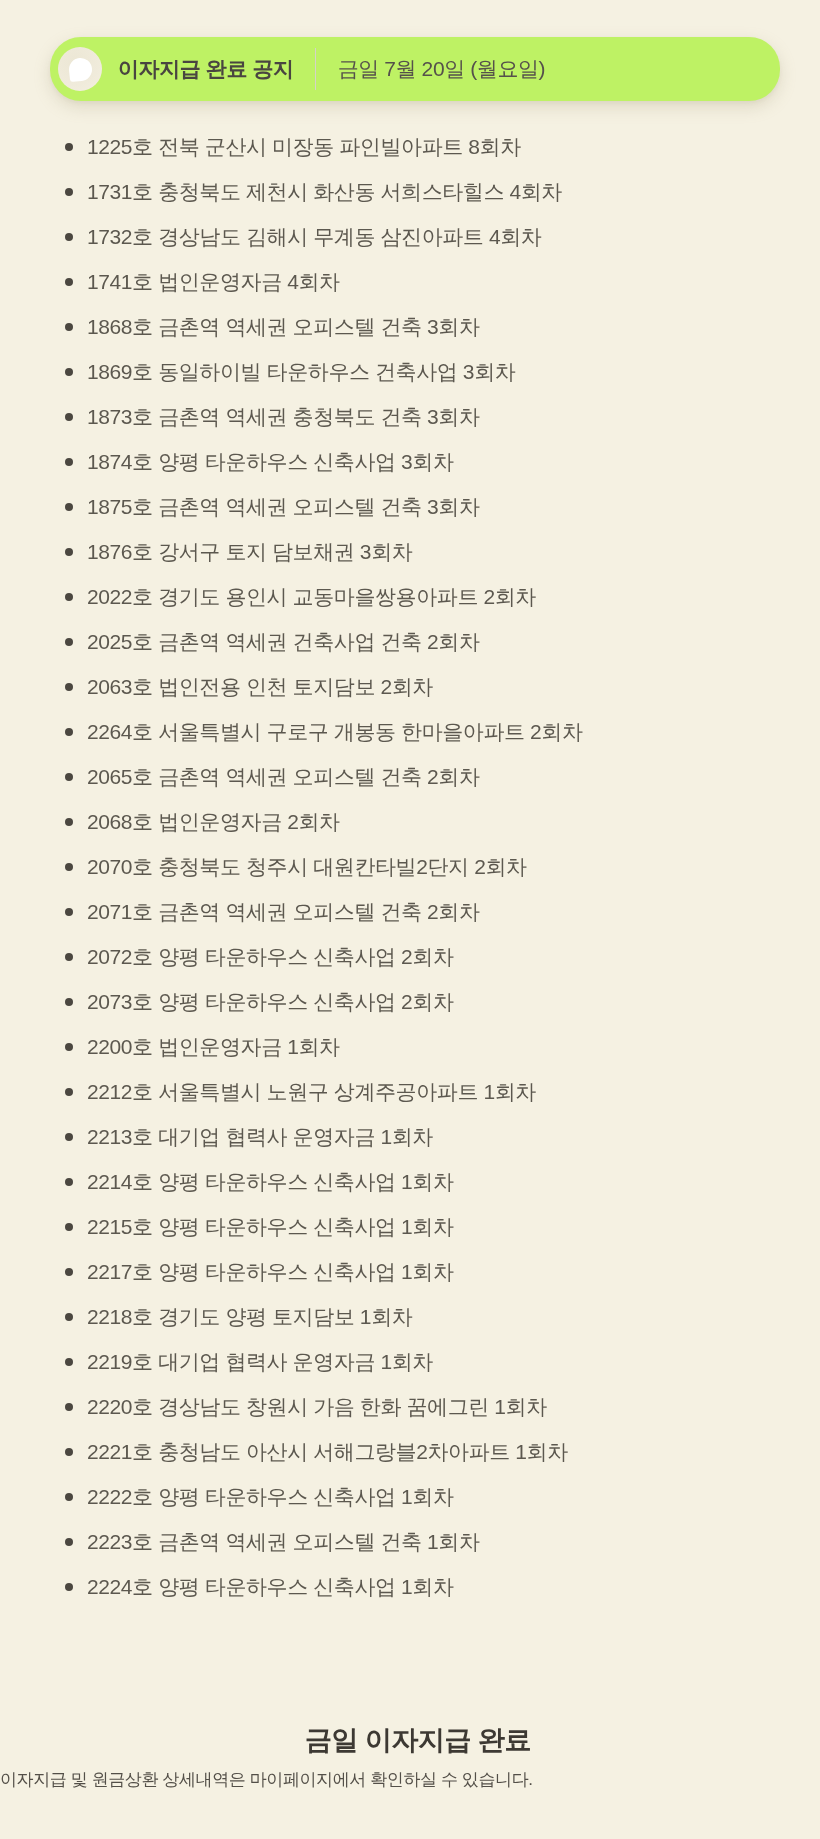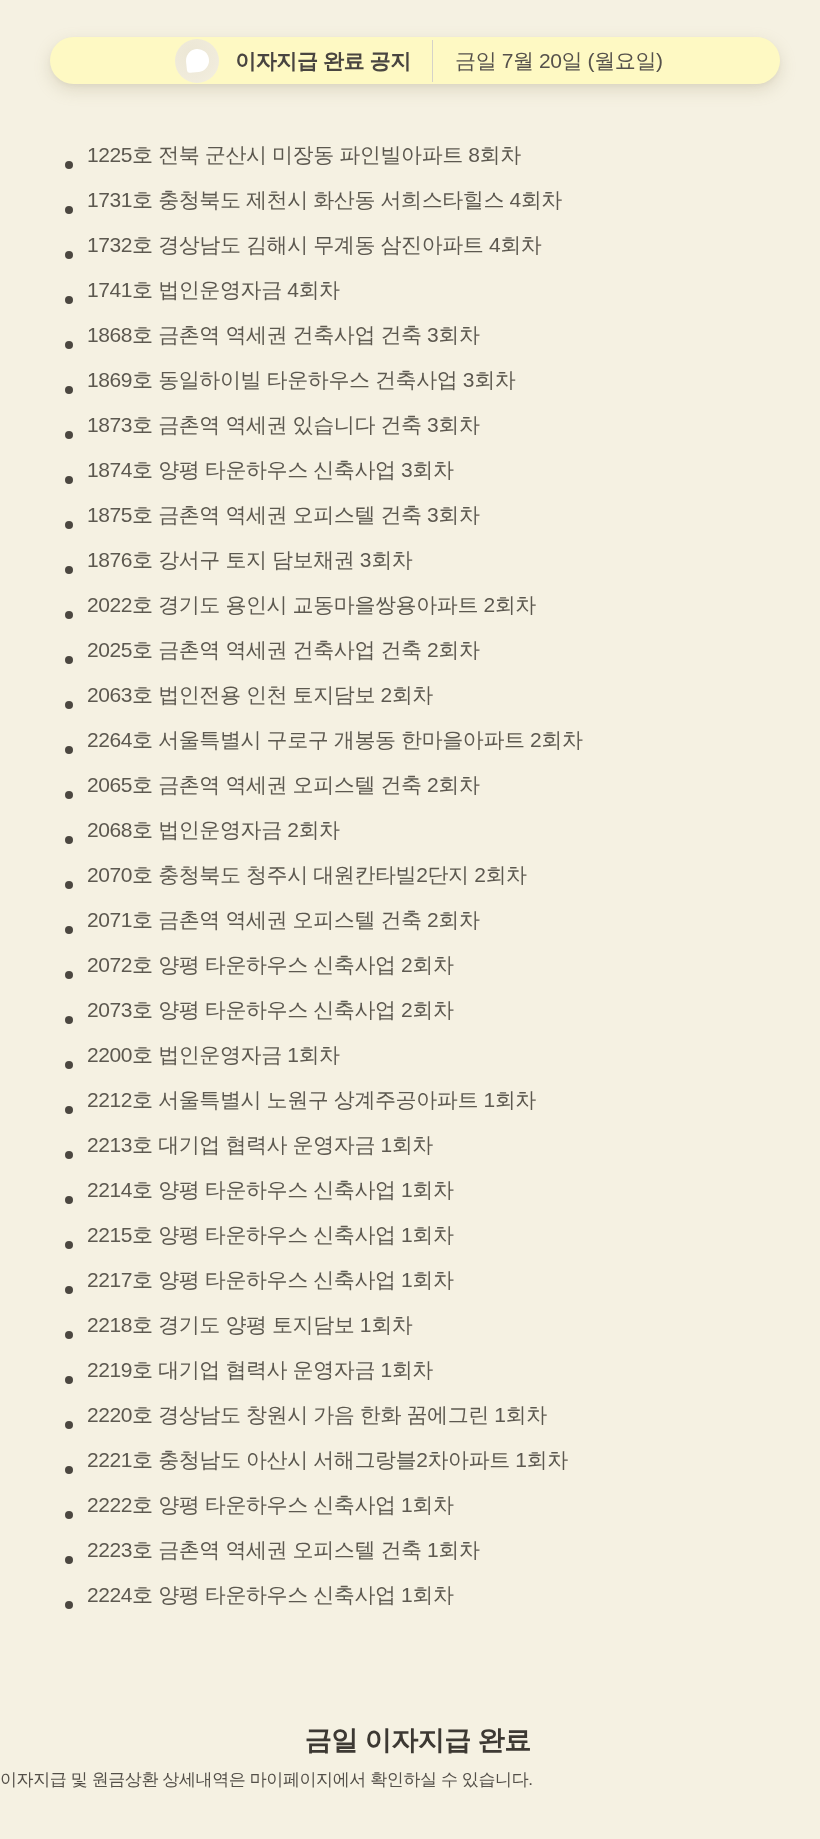--- a/index.html
+++ b/index.html
@@ -11,29 +11,28 @@
     font-family: "Liberation Sans", sans-serif;
     overflow: hidden;
   }
 
   
   .header-pill {
     position: absolute;
     left: 50px;
     top: 37px;
     width: 730px;
-    height: 47px;
-    background: #fef9c3;
+    height: 64px;
+    background: #bef264;
     border-radius: 31px;
     display: flex;
     align-items: center;
     box-shadow: 0 6px 16px rgba(173,162,128,0.30), 0 2px 4px rgba(0,0,0,0.04);
     box-sizing: border-box;
     padding-left: 8px;
-    justify-content: center;
   }
   .logo-circle {
     width: 44px;
     height: 44px;
     border-radius: 50%;
     background: radial-gradient(circle at 38% 32%, #ece7d5 0%, #f0ebdb 60%, #f4f0e2 100%);
     display: flex;
     align-items: center;
     justify-content: center;
     flex: none;
@@ -73,21 +72,21 @@
     top: 124px;
     left: 0;
     width: 100%;
     margin: 0;
     padding: 0;
     list-style: none;
   }
   .payment-list li {
     height: 45px;
     display: flex;
-    align-items: flex-end;
+    align-items: center;
     padding-left: 65px;
     box-sizing: border-box;
   }
   .bullet {
     width: 8px;
     height: 8px;
     border-radius: 50%;
     background: #4b4740;
     margin-right: 14px;
     flex: none;
@@ -146,29 +145,29 @@
     <li>
       <span class="bullet"></span>
       <span class="item-text">1732호 경상남도 김해시 무계동 삼진아파트 4회차</span>
     </li>
     <li>
       <span class="bullet"></span>
       <span class="item-text">1741호 법인운영자금 4회차</span>
     </li>
     <li>
       <span class="bullet"></span>
-      <span class="item-text">1868호 금촌역 역세권 건축사업 건축 3회차</span>
+      <span class="item-text">1868호 금촌역 역세권 오피스텔 건축 3회차</span>
     </li>
     <li>
       <span class="bullet"></span>
       <span class="item-text">1869호 동일하이빌 타운하우스 건축사업 3회차</span>
     </li>
     <li>
       <span class="bullet"></span>
-      <span class="item-text">1873호 금촌역 역세권 있습니다 건축 3회차</span>
+      <span class="item-text">1873호 금촌역 역세권 충청북도 건축 3회차</span>
     </li>
     <li>
       <span class="bullet"></span>
       <span class="item-text">1874호 양평 타운하우스 신축사업 3회차</span>
     </li>
     <li>
       <span class="bullet"></span>
       <span class="item-text">1875호 금촌역 역세권 오피스텔 건축 3회차</span>
     </li>
     <li>

